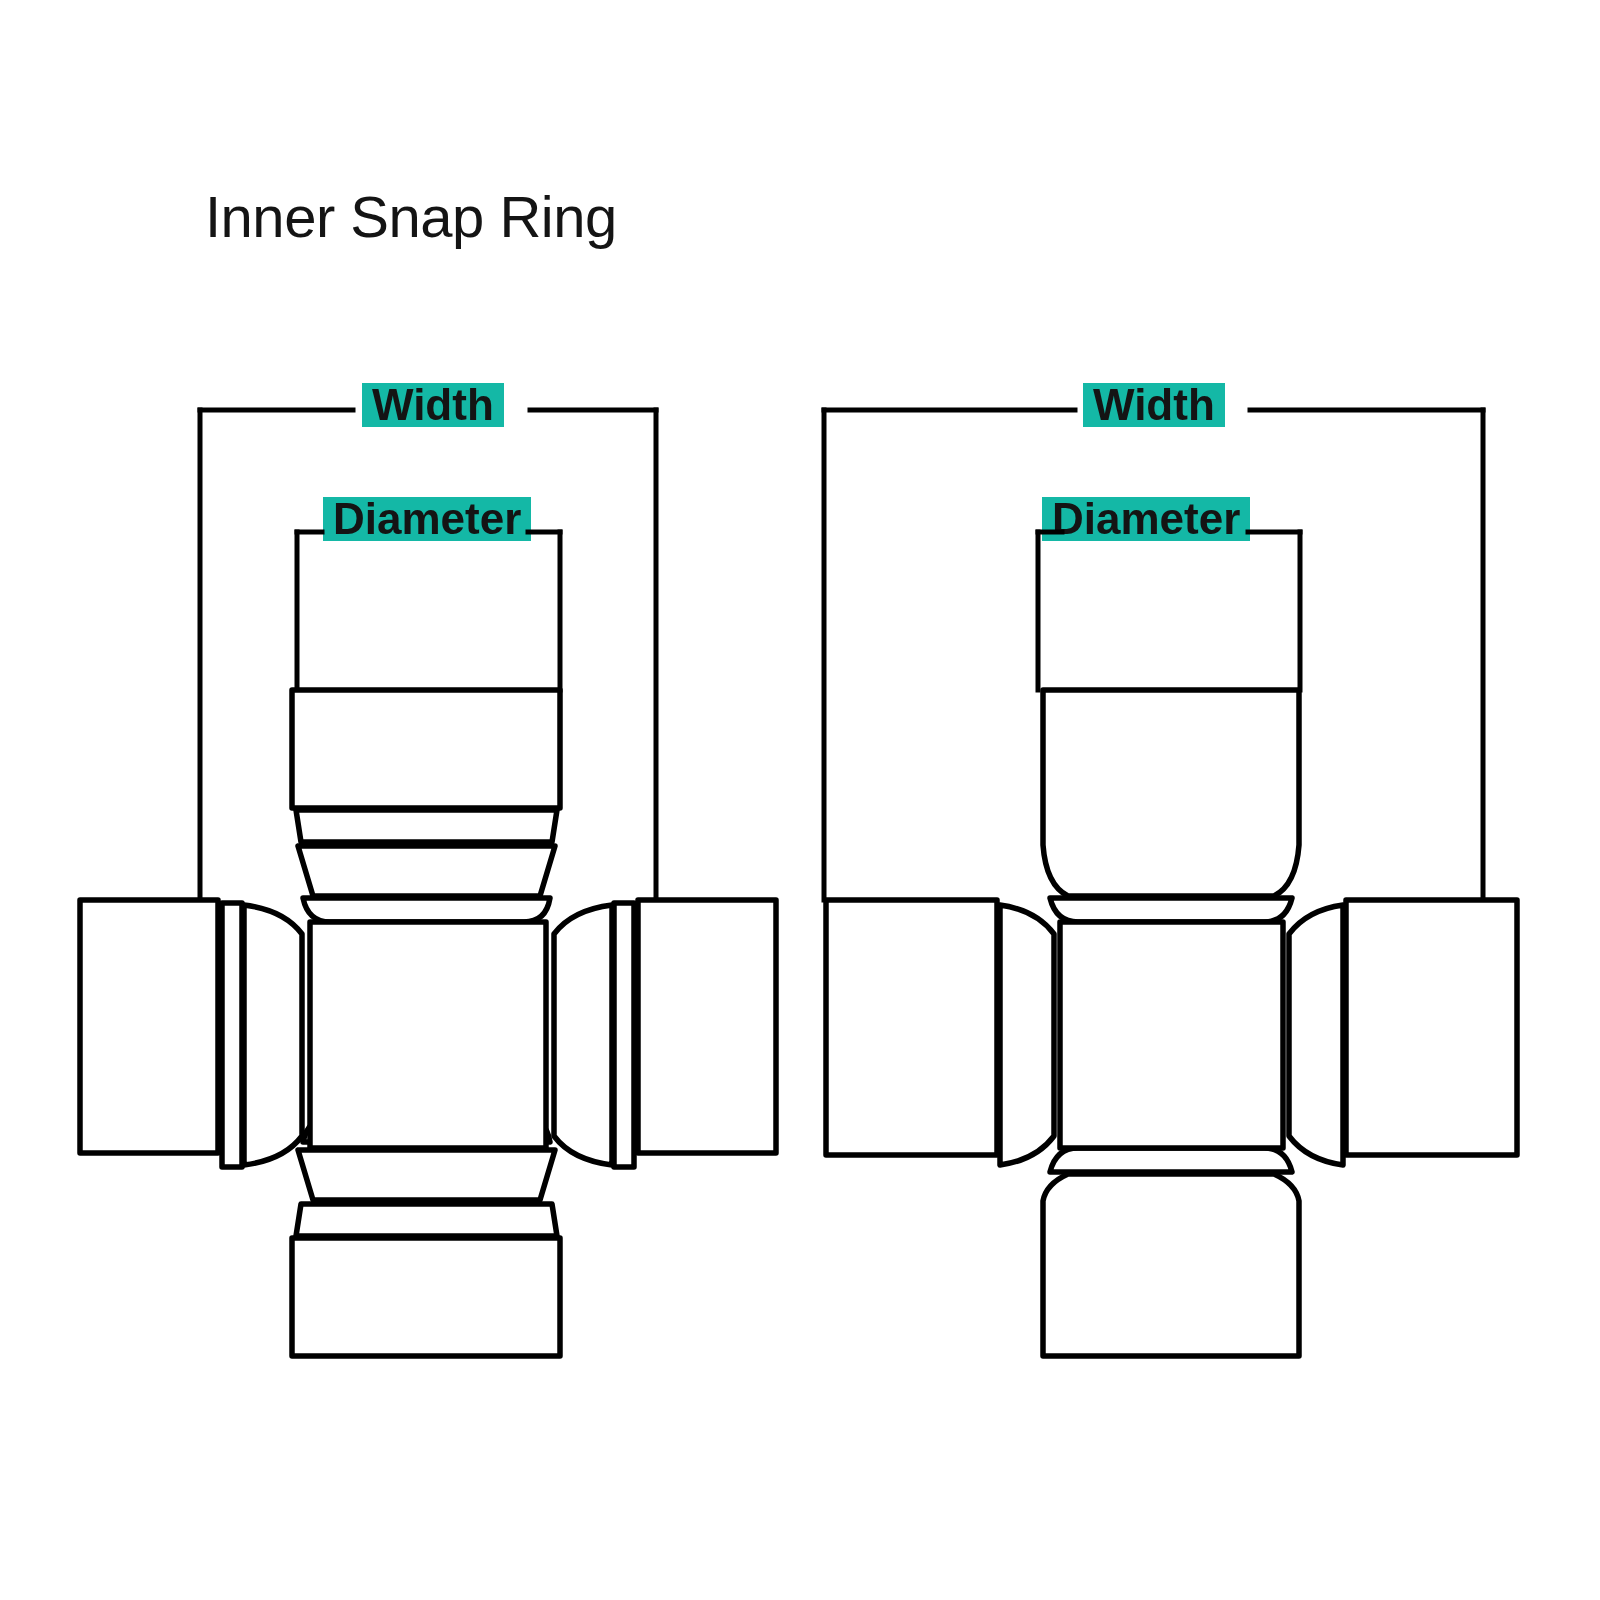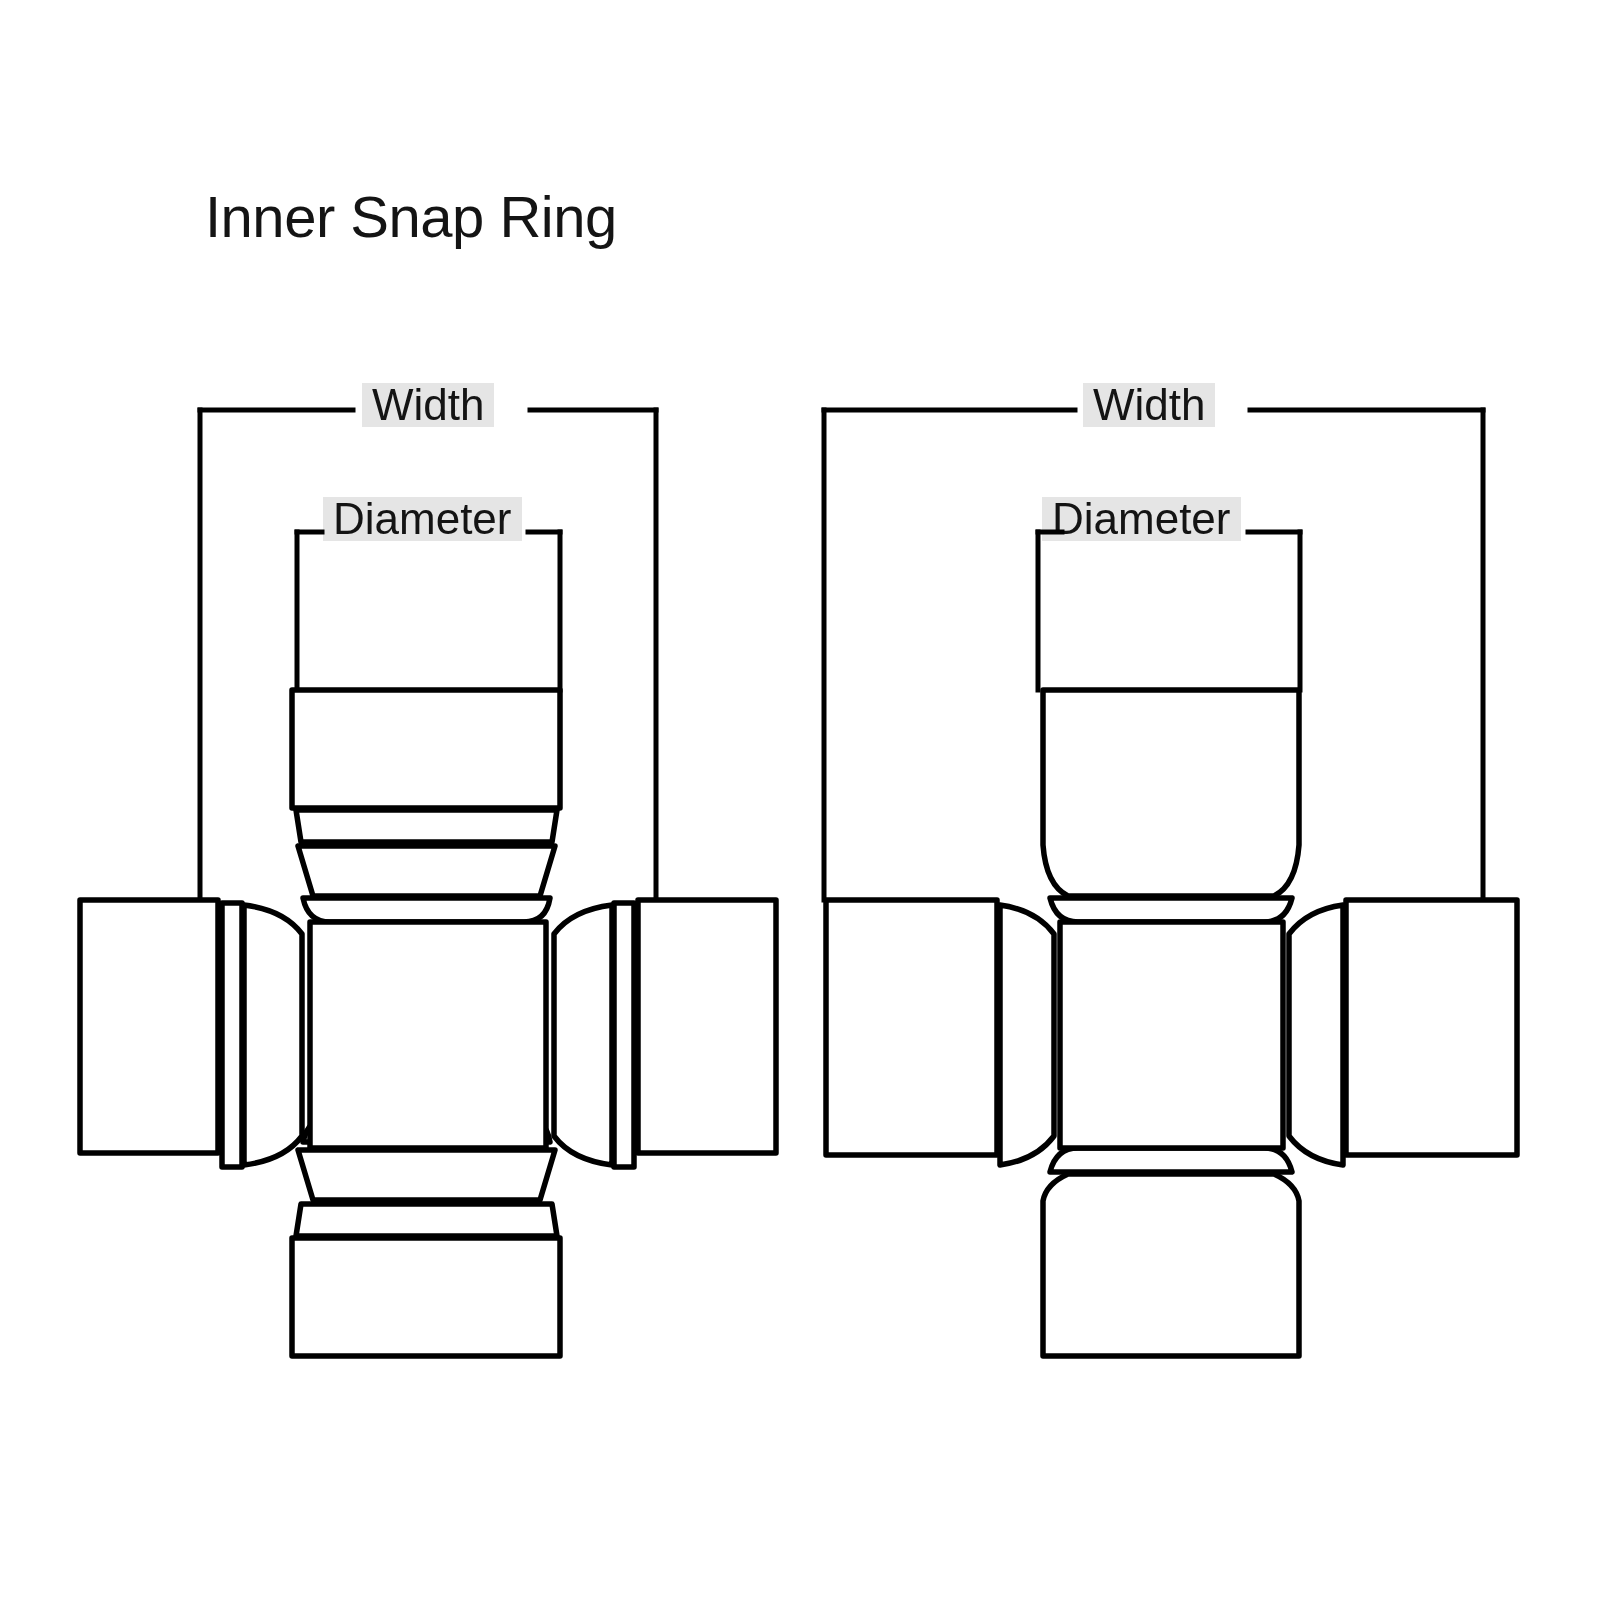--- a/index.html
+++ b/index.html
@@ -28,25 +28,25 @@
     color: #141414;
     white-space: nowrap;
     line-height: 1;
   }
   #title-left  { left: 205px; top: 188px; }
   #title-right { left: 925px; top: 188px; }
 
   .dim-label {
     position: absolute;
     font-size: 44px;
-    font-weight: 400;
+    font-weight: 700;
     color: #141414;
     white-space: nowrap;
     line-height: 1;
-    background: #e5e5e5;
+    background: #14b8a6;
     padding: 0 10px;
   }
   #width-label-left    { left: 362px; top: 383px; }
   #diameter-label-left { left: 323px; top: 497px; }
   #width-label-right   { left: 1083px; top: 383px; }
   #diameter-label-right{ left: 1042px; top: 497px; }
 
   svg.art {
     position: absolute;
     left: 0;

